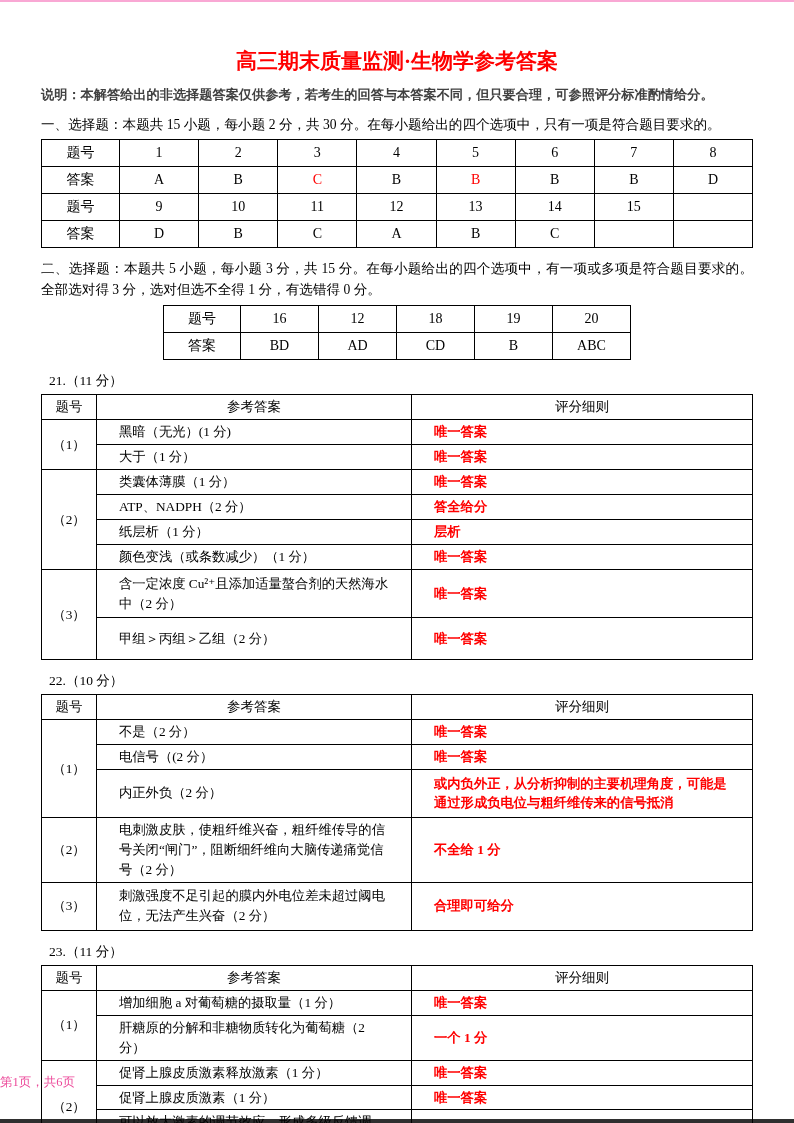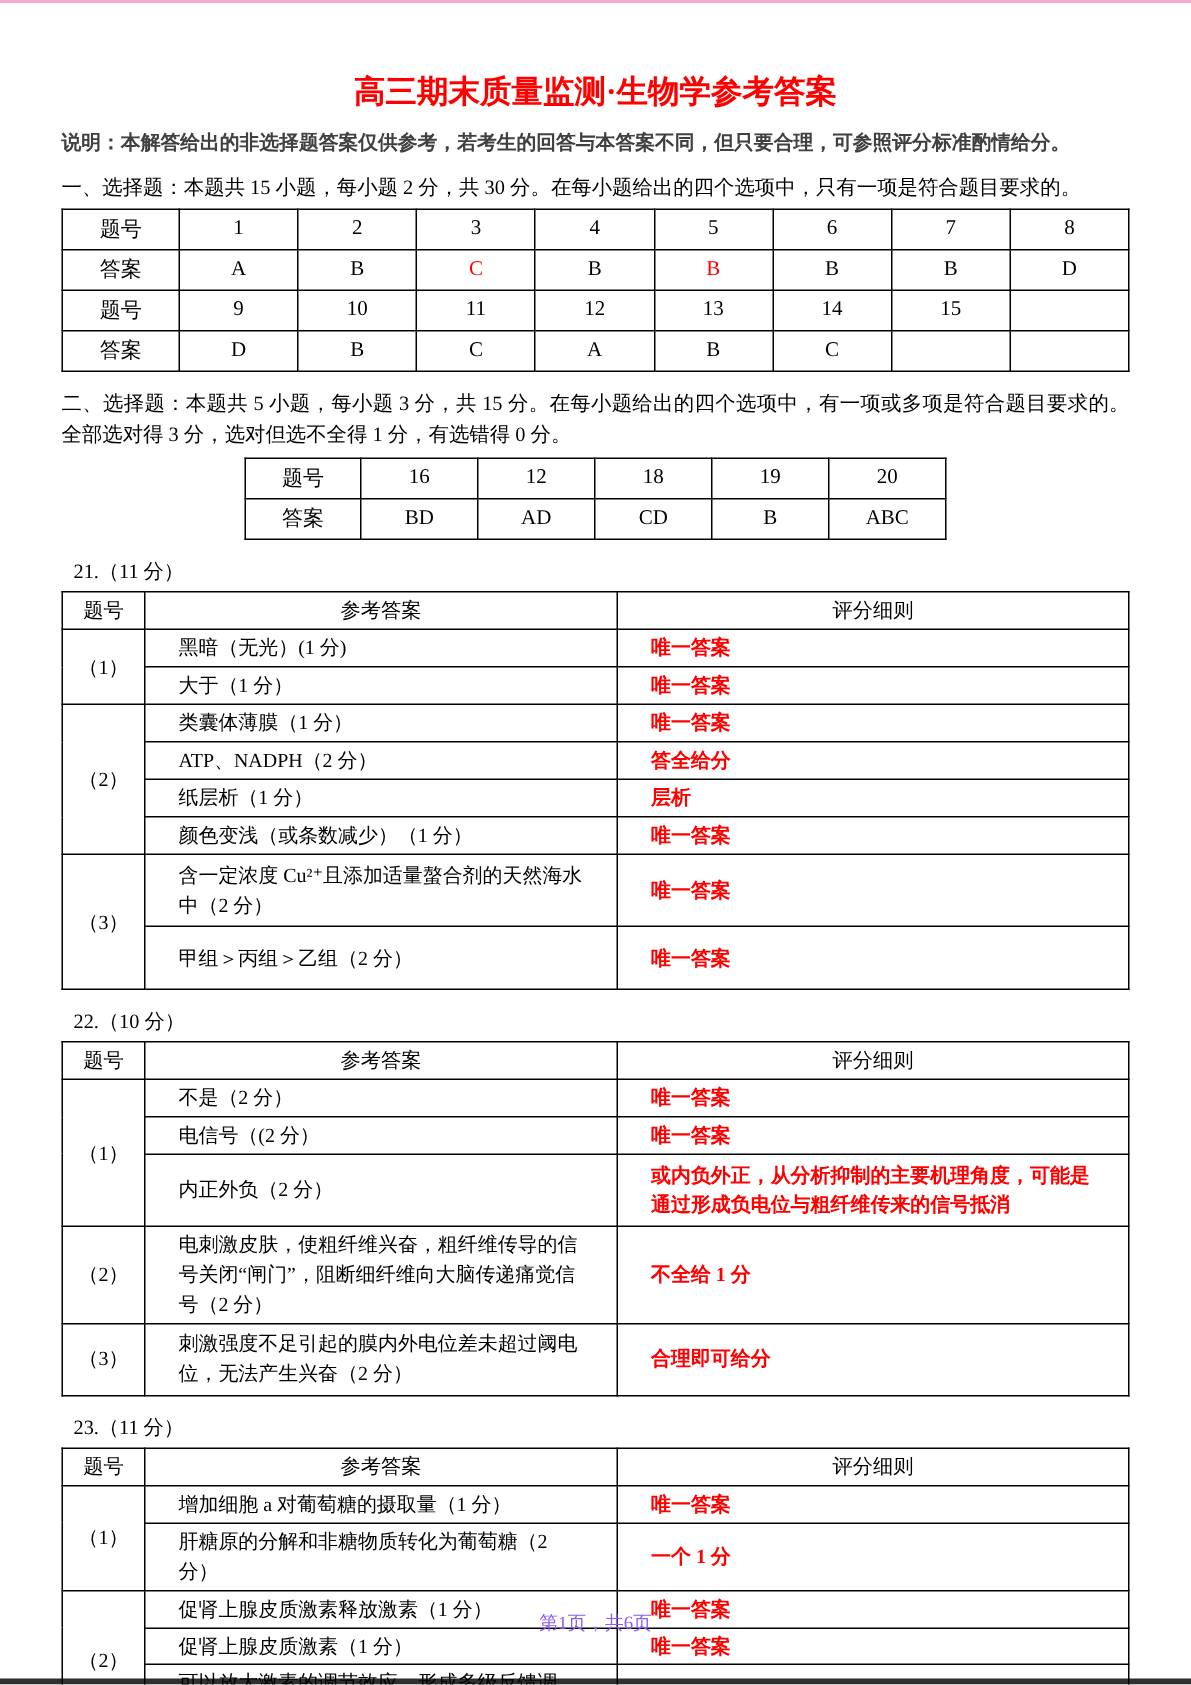--- a/index.html
+++ b/index.html
@@ -55,21 +55,21 @@
     border:1px solid #000;font-size:13.3px;line-height:1.5;
     padding:2px 22px;vertical-align:middle;
   }
   .qtable td.no{text-align:center;padding:2px 2px;}
   .qtable td.score{color:#ff0000;font-weight:700;margin-left:36px;}
   .qtable tr{height:23px;}
   .qtable tr.h2l{height:48px;}
   .qtable tr.hx{height:42px;}
   .footer{
     position:absolute;left:0;right:0;bottom:28px;
-    text-align:center;font-size:12.5px;color:#8b5cf6;
+    font-size:12.5px;color:#ec4899;
   }
 </style>
 </head>
 <body>
 
 <div class="page">
 
   <h1 class="title">高三期末质量监测·生物学参考答案</h1>
 
   <div class="note">说明：本解答给出的非选择题答案仅供参考，若考生的回答与本答案不同，但只要合理，可参照评分标准酌情给分。</div>

